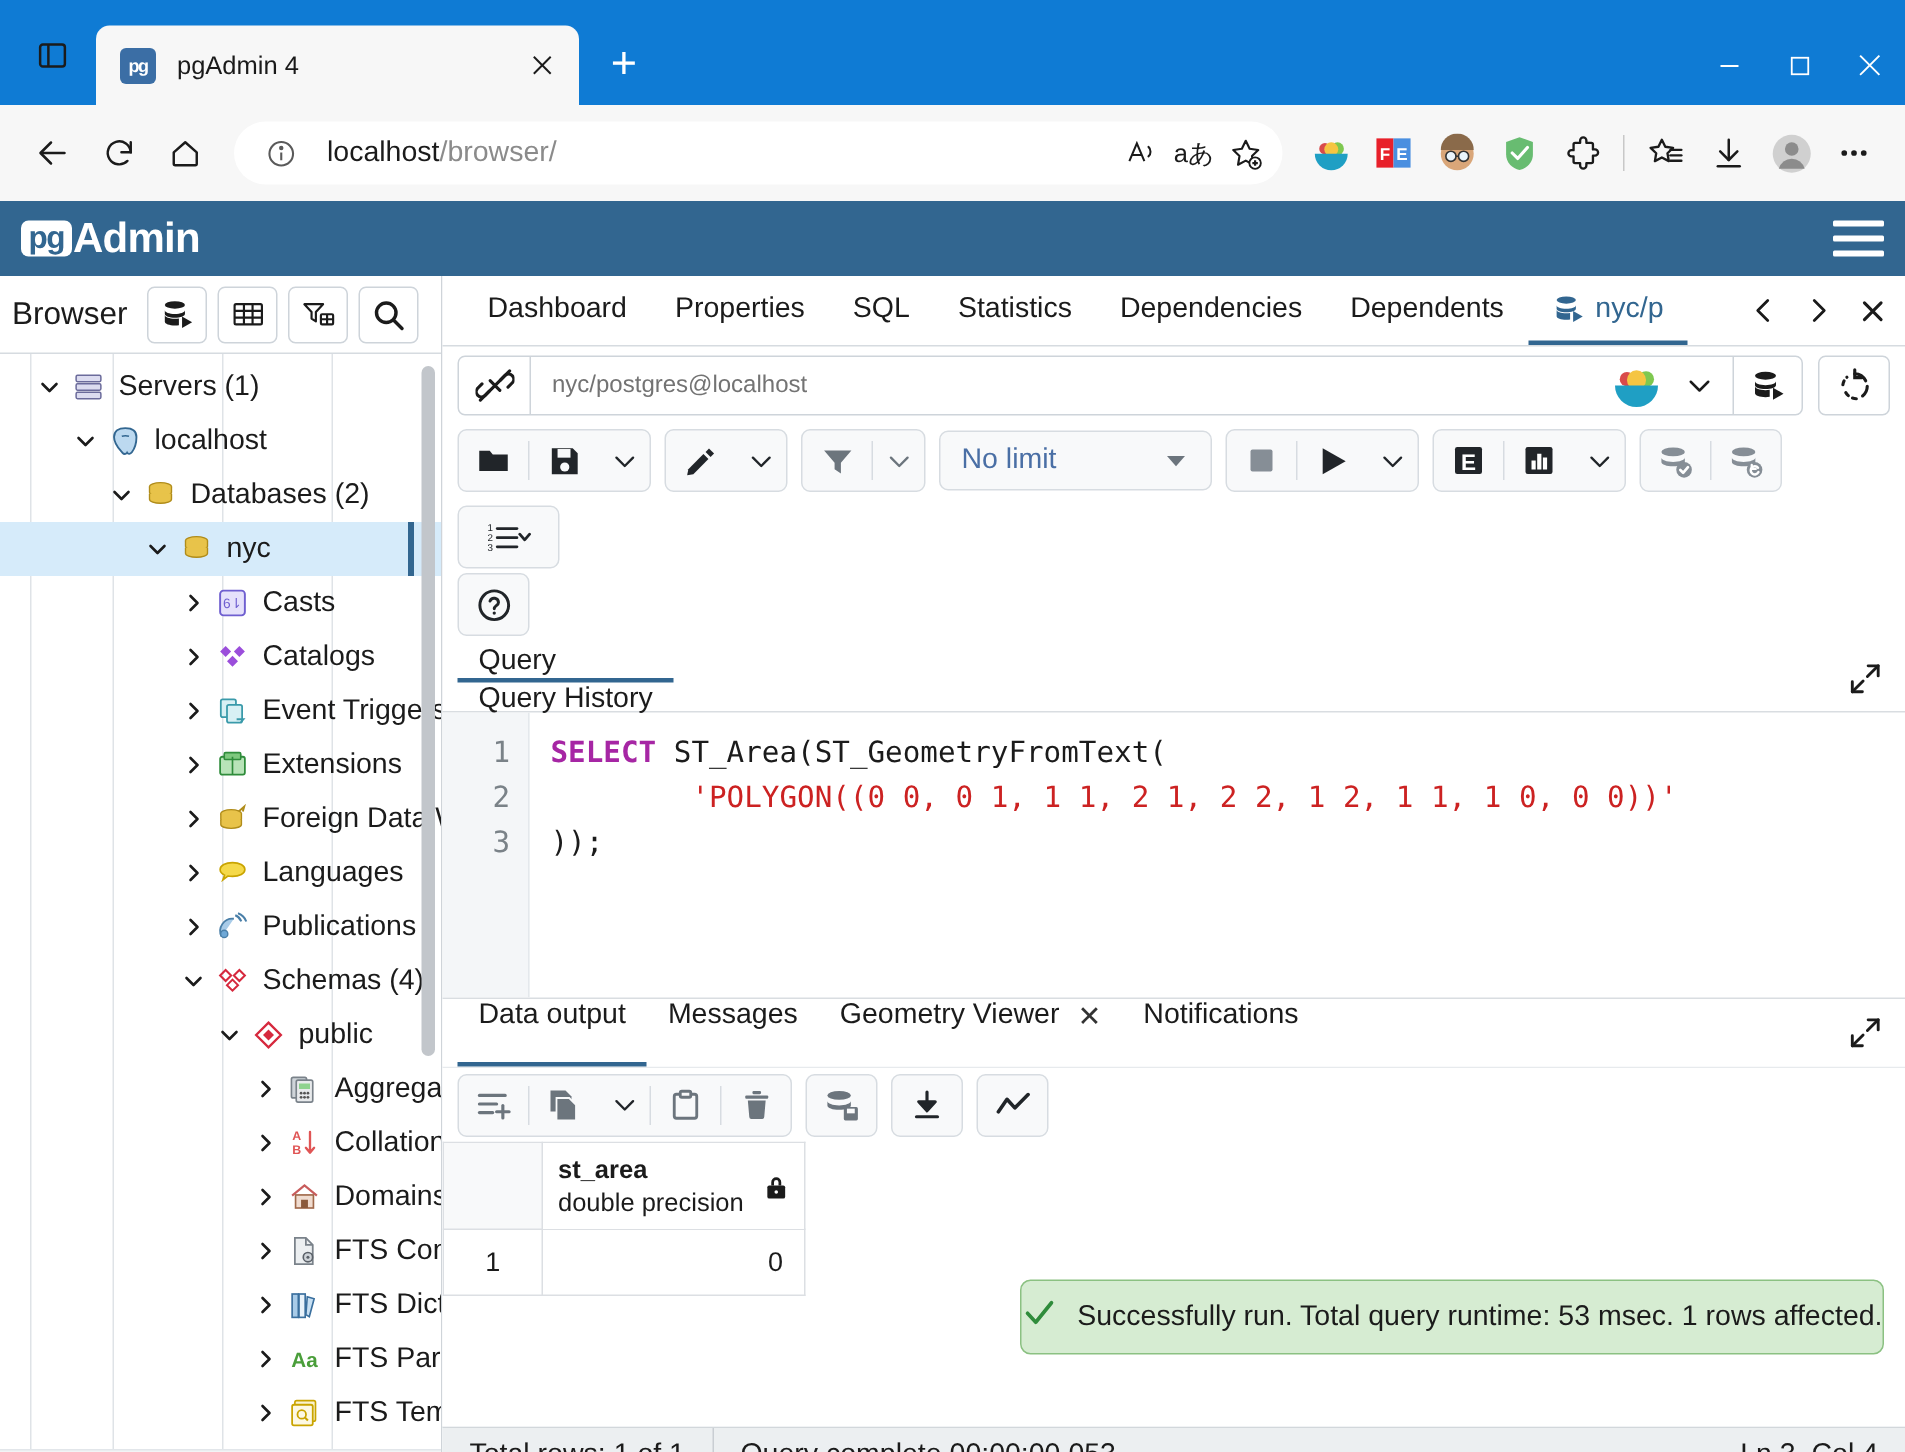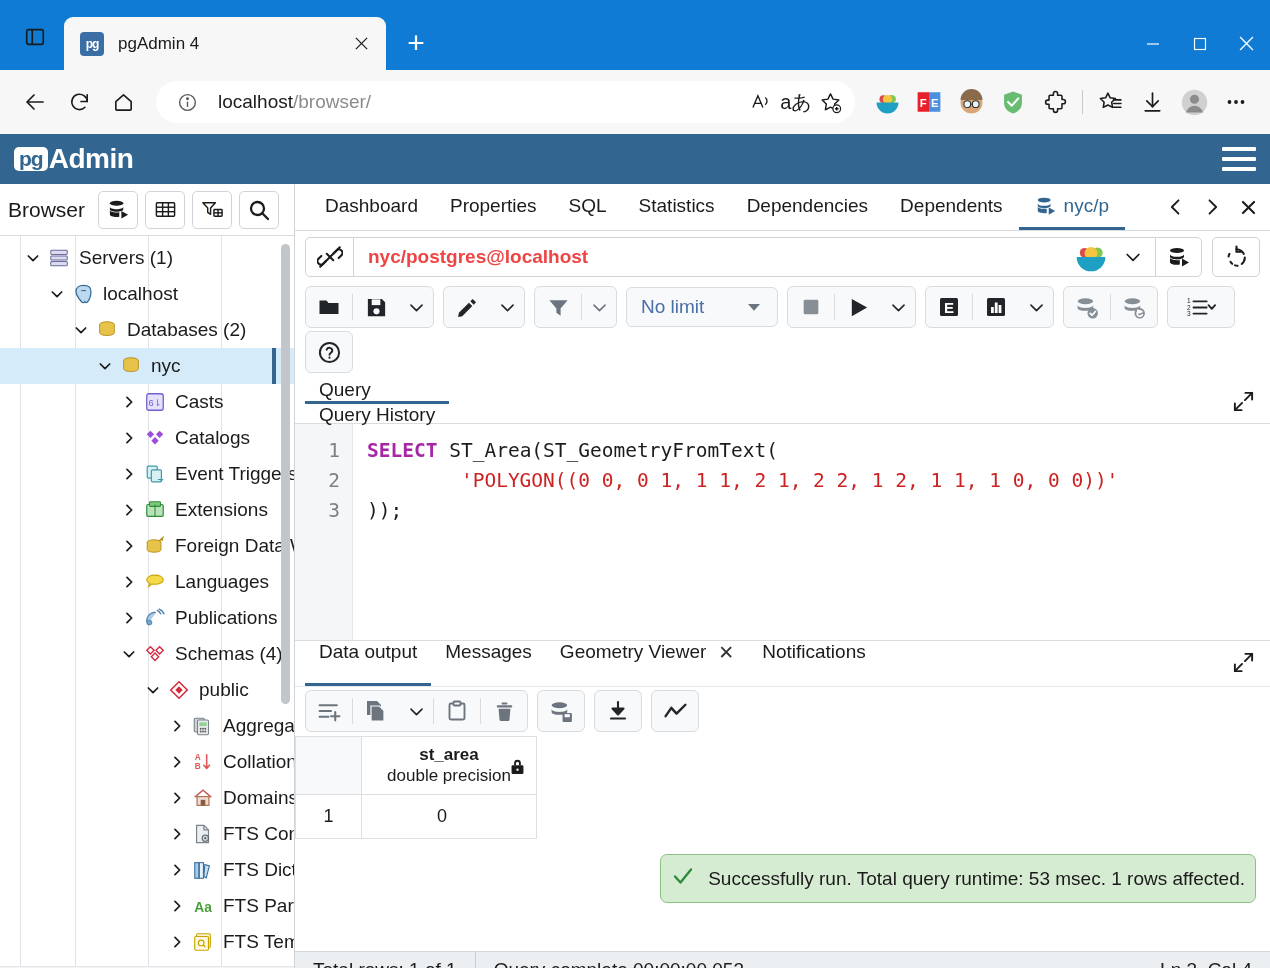--- a/index.html
+++ b/index.html
@@ -160,21 +160,21 @@
     height: 52px; display: flex; align-items: center; padding: 6px 10px; gap: 0;
   }
   .conn-box {
     flex: 1; height: 40px; border: 1px solid #ced4da; border-radius: 5px;
     display: flex; align-items: center; background: #fff; min-width: 0;
   }
   .conn-icon {
     width: 48px; height: 100%; display: flex; align-items: center;
     justify-content: center; border-right: 1px solid #ced4da; cursor: pointer; flex: none;
   }
-  .conn-text { flex: 1; font-size: 19px; padding-left: 14px; color: #ef4444; white-space: nowrap; overflow: hidden; font-weight: bold; }
+  .conn-text { flex: 1; font-size: 16px; padding-left: 14px; color: #737373; white-space: nowrap; overflow: hidden; }
   .conn-avatar { width: 40px; display: flex; align-items: center; justify-content: center; flex: none; }
   .conn-caret { width: 44px; display: flex; align-items: center; justify-content: center; cursor: pointer; flex: none; }
   .conn-db-btn {
     width: 46px; height: 100%; border-left: 1px solid #ced4da;
     display: flex; align-items: center; justify-content: center; cursor: pointer; flex: none;
   }
   .reset-btn {
     width: 48px; height: 40px; border: 1px solid #ced4da; border-radius: 5px;
     margin-left: 10px; display: flex; align-items: center; justify-content: center;
     cursor: pointer; background: #fff; flex: none;
@@ -182,21 +182,21 @@
 
   .qt-toolbar { display: flex; align-items: center; padding: 3px 10px; gap: 9px; flex-wrap: wrap; }
   .tbgroup { display: flex; align-items: center; border: 1px solid #d7dce1; border-radius: 6px; background: #f8f9fa; }
   .tbtn {
     min-width: 46px; height: 40px; display: flex; align-items: center;
     justify-content: center; cursor: pointer; border-radius: 5px; color: #212529;
   }
   .tbtn.cart { min-width: 34px; }
   .tb-sep { width: 1px; height: 26px; background: #d7dce1; }
   .limit-box {
-    width: 152px; height: 40px; border: 1px solid #d7dce1; border-radius: 6px;
+    width: 182px; height: 40px; border: 1px solid #d7dce1; border-radius: 6px;
     background: #f8f9fa; display: flex; align-items: center; justify-content: space-between;
     padding: 0 14px; cursor: pointer;
   }
   .limit-text { font-size: 19px; color: #4a6fa5; }
 
   
   .q-tabs { height: 44px; display: flex; align-items: stretch; padding-left: 10px; position: relative; }
   .qtab {
     display: flex; align-items: center; padding: 0 14px; font-size: 19px;
     color: #1b1b1b; cursor: pointer; border-bottom: 3px solid transparent;
@@ -231,36 +231,36 @@
   .otb.active { border-bottom-color: #326690; }
   .otb .x { margin-left: 12px; font-size: 19px; color: #333; cursor: pointer; }
 
   .out-toolbar {
     height: 50px; display: flex; align-items: center; padding: 4px 10px; gap: 9px;
     border-top: 1px solid #e7eaed; background: #fff;
   }
 
   .grid-wrap { flex: 1; overflow: hidden; background: #fff; position: relative; }
   .grid { border-collapse: collapse; }
-  .grid th, .grid td { border: 1px solid #dcdfe3; font-weight: normal; text-align: center; }
+  .grid th, .grid td { border: 1px solid #dcdfe3; font-weight: normal; }
   .g-corner { width: 66px; height: 58px; background: #f8f9fa; }
   .g-head {
     width: 175px; height: 58px; background: #fff; text-align: left;
     padding: 5px 10px; position: relative; cursor: pointer;
   }
   .g-head .cname { font-size: 17px; font-weight: bold; color: #1b1b1b; display: block; line-height: 1.25; }
   .g-head .ctype { font-size: 17px; color: #1b1b1b; display: block; line-height: 1.25; }
   .g-head .lock { position: absolute; right: 9px; top: 20px; }
   .g-rownum { width: 66px; height: 44px; text-align: center; font-size: 18px; color: #1b1b1b; background: #fff; }
   .g-cell { height: 44px; text-align: right; padding-right: 14px; font-size: 18px; color: #1b1b1b; cursor: cell; }
 
   
   .toast {
     position: absolute; right: 14px; bottom: 48px; background: #d6ecd2;
-    border: 1px solid #8bc182; border-radius: 7px; padding: 9px 10px;
+    border: 1px solid #8bc182; border-radius: 7px; padding: 9px 0;
     display: flex; align-items: center; gap: 13px; font-size: 19px; color: #1b1b1b;
     max-width: 700px;
   }
   .statusbar {
     height: 37px; background: #eceff1; border-top: 1px solid #d2d7db;
     display: flex; align-items: center; font-size: 19px; color: #1b1b1b;
   }
   .sb-cell { padding: 0 18px; height: 100%; display: flex; align-items: center; }
   .sb-cell + .sb-cell { border-left: 1px solid #c9ced3; }
   .sb-right { margin-left: auto; padding-right: 18px; }
@@ -334,21 +334,21 @@
         </svg>
       </div>
       <div class="url-text"><span>localhost</span><span class="dim">/browser/</span></div>
       <div class="url-icon">
         <svg width="22" height="20" viewBox="0 0 24 22" fill="none" stroke="#1b1b1b" stroke-width="1.5">
           <path d="M2 17L7.5 4 13 17M4.3 12.5h6.4"></path>
             <path d="M16 6.5c2 1.6 2 5.4 0 7" stroke-linecap="round"></path>
         </svg>
       </div>
       <div class="url-icon">
-        <span style="font-size:20px;color:#1b1b1b;">aあ</span>
+        <span style="font-size:17px;color:#1b1b1b;">aあ</span>
       </div>
       <div class="url-icon">
         <svg width="23" height="23" viewBox="0 0 24 24" fill="none" stroke="#1b1b1b" stroke-width="1.5" stroke-linejoin="round">
           <path d="M12 3l2.7 5.5 6 .9-4.35 4.2 1 6-5.35-2.8-5.35 2.8 1-6L3.3 9.4l6-.9z"></path>
           <circle cx="18.5" cy="18.5" r="4" fill="#fff" stroke="#1b1b1b" stroke-width="1.3"></circle>
           <line x1="18.5" y1="16.6" x2="18.5" y2="20.4"></line>
             <line x1="16.6" y1="18.5" x2="20.4" y2="18.5"></line>
         </svg>
       </div>
     </div>

